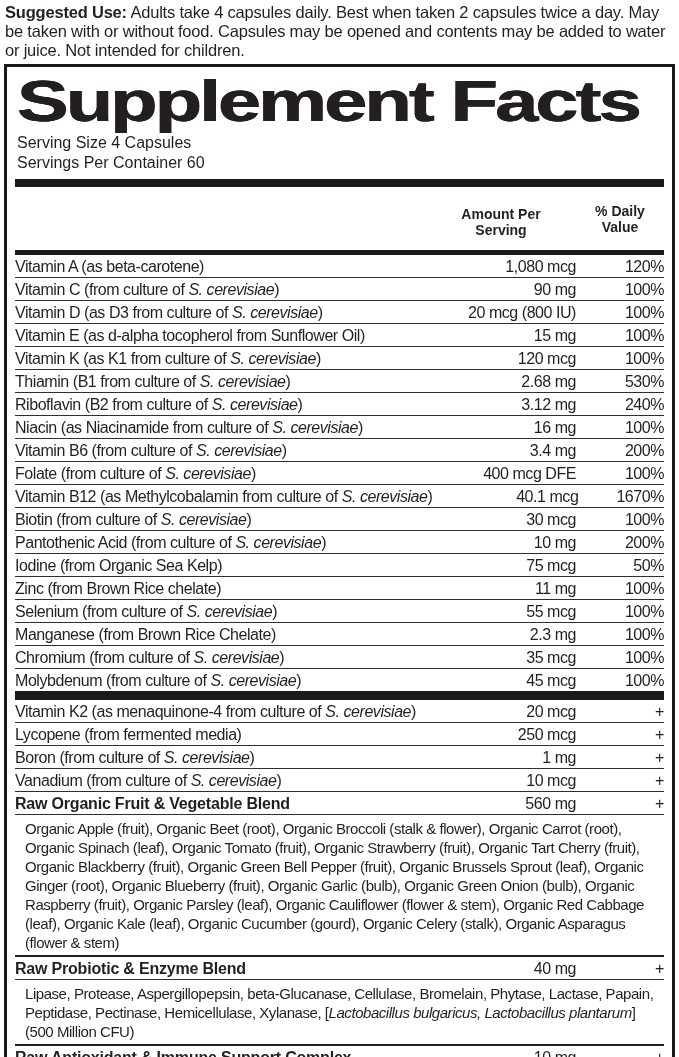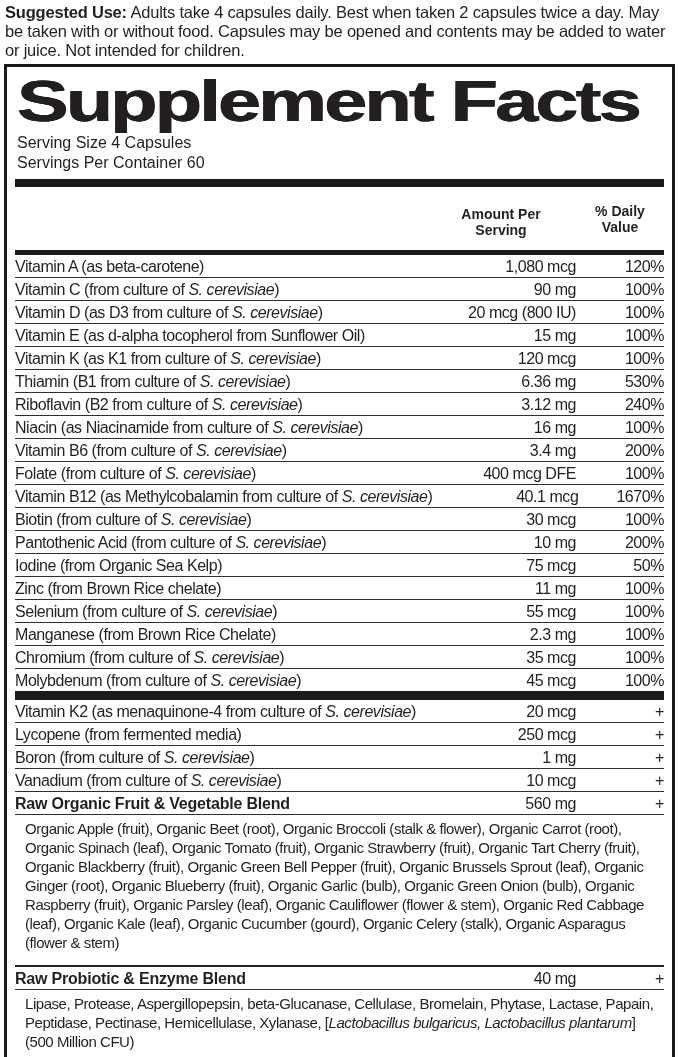--- a/index.html
+++ b/index.html
@@ -43,21 +43,21 @@
     display:flex;align-items:flex-end;
     font-size:16px;line-height:21px;letter-spacing:-0.45px;
     padding:1px 0 0 0;
   }
   .row .name{flex:1;white-space:nowrap;overflow:visible;}
   .row .amount{text-align:right;white-space:nowrap;}
   .row .dv{text-align:right;white-space:nowrap;}
   .row.bold .name{font-weight:bold;letter-spacing:-0.2px;}
   .sub{
     font-size:15px;line-height:19px;letter-spacing:-0.45px;
-    padding:4px 2px 13px 10px;white-space:pre-line;
+    padding:4px 2px 3px 10px;white-space:pre-line;
   }
   i{}
 </style>
 </head>
 <body>
 
 <div class="suggested"><b>Suggested Use:</b><span> Adults take 4 capsules daily. Best when taken 2 capsules twice a day. May be taken with or without food. Capsules may be opened and contents may be added to water or juice. Not intended for children.</span></div>
 
 <div class="panel">
   <div class="panel-title">Supplement Facts</div>
@@ -104,21 +104,21 @@
       </div>
       <div class="div-thin"></div>
       <div class="row">
         <div class="cell name">Vitamin K (as K1 from culture of <i>S. cerevisiae</i>)</div>
         <div class="cell amount">120 mcg</div>
         <div class="cell dv">100%</div>
       </div>
       <div class="div-thin"></div>
       <div class="row">
         <div class="cell name">Thiamin (B1 from culture of <i>S. cerevisiae</i>)</div>
-        <div class="cell amount">6.36 mg</div>
+        <div class="cell amount">2.68 mg</div>
         <div class="cell dv">530%</div>
       </div>
       <div class="div-thin"></div>
       <div class="row">
         <div class="cell name">Riboflavin (B2 from culture of <i>S. cerevisiae</i>)</div>
         <div class="cell amount">3.12 mg</div>
         <div class="cell dv">240%</div>
       </div>
       <div class="div-thin"></div>
       <div class="row">

